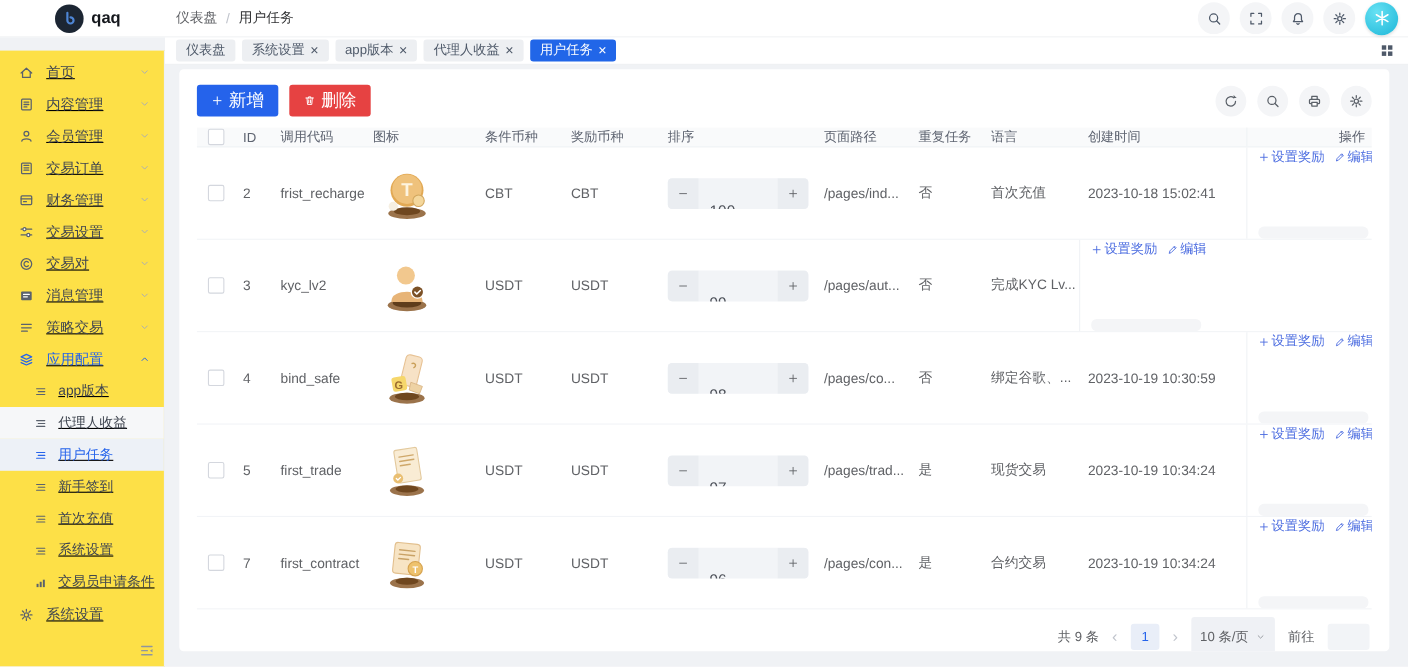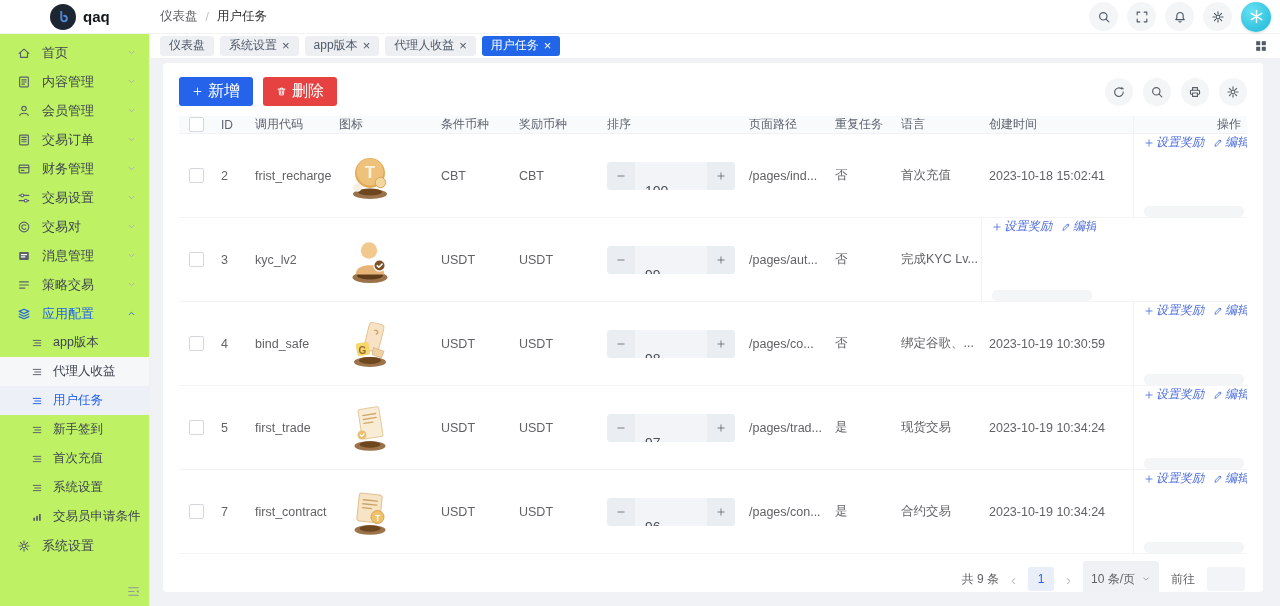--- a/index.html
+++ b/index.html
@@ -16,21 +16,21 @@
   .breadcrumb{margin-left:10px;display:flex;align-items:center;gap:8px;font-size:12.5px;color:#606266;}
   .crumb{cursor:pointer;}
   .crumb-sep{color:#c0c4cc;}
   .crumb.current{color:#303133;}
   .topbar-right{margin-left:auto;display:flex;align-items:center;gap:9px;padding-right:9px;}
   .tb-btn{width:29px;height:29px;border-radius:50%;background:#f4f5f7;color:#4e5969;display:flex;align-items:center;justify-content:center;cursor:pointer;}
   .tb-btn svg{width:14px;height:14px;}
   .avatar{width:30px;height:30px;border-radius:50%;background:radial-gradient(circle at 35% 30%,#66e1f3,#1db6d8);display:flex;align-items:center;justify-content:center;cursor:pointer;box-shadow:0 1px 3px rgba(0,0,0,.15);}
   .avatar svg{width:15px;height:15px;}
   
-  .sidebar{position:absolute;top:33px;left:0;bottom:0;width:150px;background:#bef264;border-right:1px solid #eef0f2;box-sizing:border-box;padding-top:5px;z-index:4;}
+  .sidebar{position:absolute;top:46px;left:0;bottom:0;width:150px;background:#fde047;border-right:1px solid #eef0f2;box-sizing:border-box;padding-top:5px;z-index:4;text-decoration:underline;}
   .side-item{height:29px;display:flex;align-items:center;gap:11px;padding:0 12px 0 17px;font-size:13px;color:#3f4550;cursor:pointer;}
   .s-ico{display:flex;color:#5a616d;}
   .s-ico svg{width:14px;height:14px;}
   .s-chev{margin-left:auto;color:#a9adb5;display:flex;}
   .s-chev svg{width:11px;height:11px;}
   .side-item.active{color:#2563eb;justify-content:flex-end;}
   .side-item.active .s-ico,.side-item.active .s-chev{color:#2563eb;}
   .side-sub{height:29px;display:flex;align-items:center;gap:10px;padding-left:31px;font-size:12.5px;color:#3f4550;cursor:pointer;}
   .side-sub .s-ico svg{width:12px;height:12px;}
   .side-sub.hover{background:#f6f7f9;}
@@ -67,21 +67,21 @@
   .c-check{justify-content:center;padding-left:0;}
   .cbx{width:13px;height:13px;border:1px solid #d4d7de;border-radius:2px;background:#fff;cursor:pointer;}
   .c-icon{padding-left:12px;}
   .task-art svg{width:54px;height:54px;}
   .stepper{width:128px;height:28px;background:#f2f4f7;border-radius:4px;display:flex;align-items:center;overflow:hidden;cursor:pointer;}
   .step-btn{flex:0 0 28px;height:100%;background:#eaedf1;display:flex;align-items:center;justify-content:center;color:#606266;}
   .step-btn svg{width:10px;height:10px;}
   .step-val{flex:1;padding-left:10px;font-size:14px;color:#4c5058;margin-top:30px;}
   .c-ops,.c-ops-h{border-left:1px solid #f0f2f5;}
   .c-ops-h{justify-content:flex-end;padding-right:6px;}
-  .c-ops{flex-direction:column;align-items:flex-start;justify-content:space-between;padding-left:10px;padding-right:0;overflow:hidden;font-style:italic;}
+  .c-ops{flex-direction:column;align-items:flex-start;justify-content:space-between;padding-left:10px;padding-right:0;overflow:hidden;}
   .ops-links{display:flex;gap:9px;align-items:center;white-space:nowrap;overflow:hidden;max-width:104px;}
   .lnk{color:#4a6be0;font-size:12px;display:inline-flex;align-items:center;gap:2px;flex:0 0 auto;}
   .lnk svg{width:10px;height:10px;}
   .ops-bar{height:11px;width:100px;background:#f4f5f7;border-radius:5px;margin-top:9px;}
   
   .tfoot{margin-top:auto;display:flex;align-items:center;justify-content:flex-end;gap:12px;padding:7px 2px 6px;font-size:12px;color:#606266;}
   .pg-arrow{color:#c0c4cc;font-size:15px;cursor:pointer;line-height:1;}
   .pg-page{min-width:26px;height:24px;background:#e9eef8;color:#2563eb;border-radius:3px;display:flex;align-items:center;justify-content:center;cursor:pointer;}
   .pg-size{height:36px;padding:0 8px;background:#eff1f5;border-radius:3px;display:flex;align-items:center;gap:6px;cursor:pointer;}
   .pgc{display:flex;color:#909399;}

